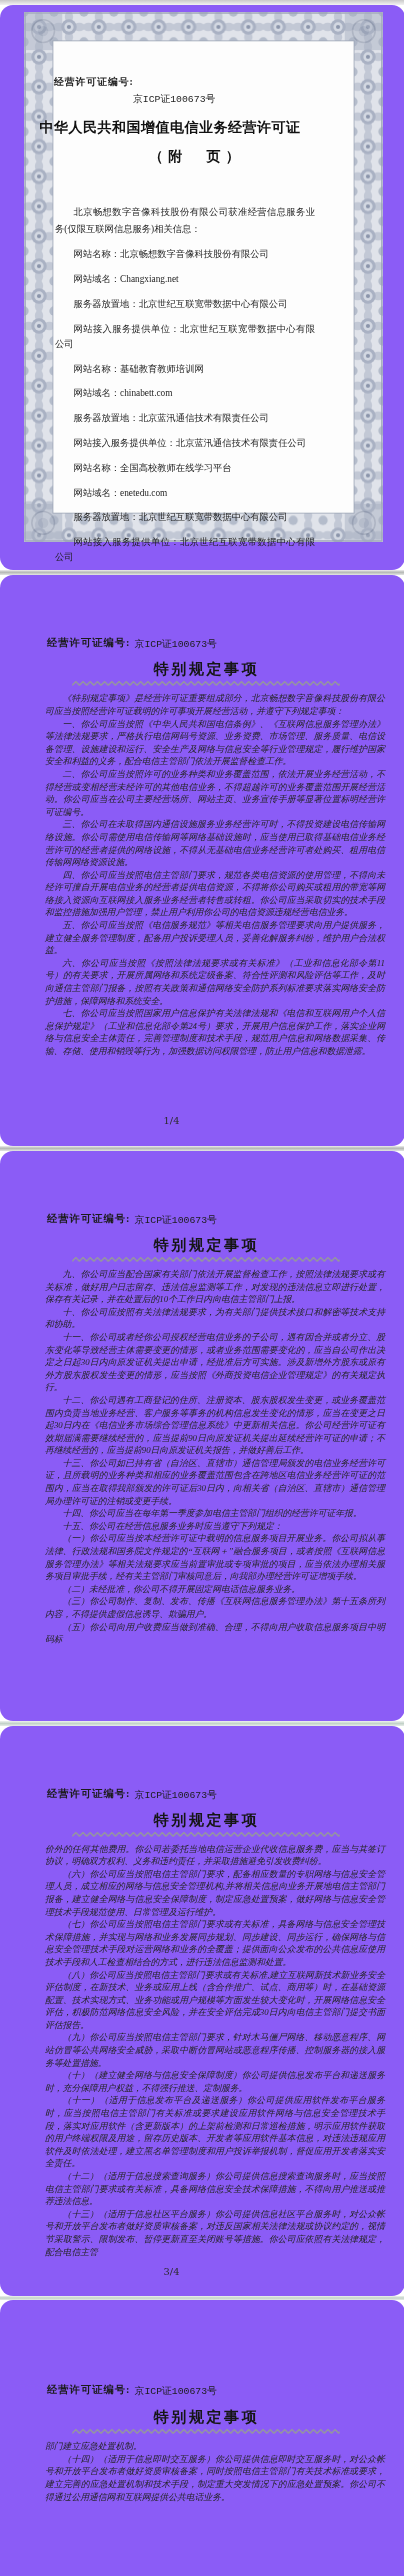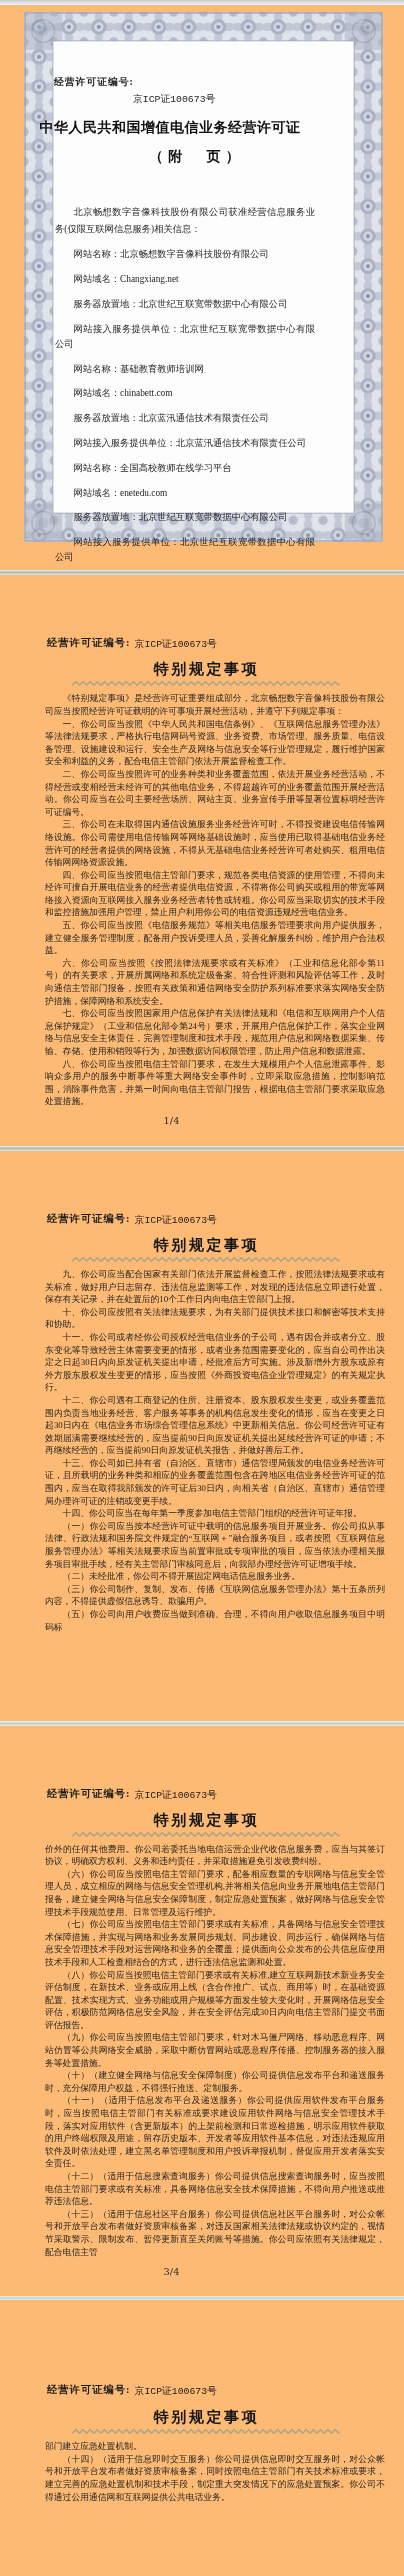--- a/index.html
+++ b/index.html
@@ -2,21 +2,21 @@
 <html style="font-size:8.2px"><head>
 <meta charset="utf-8">
 <title>增值电信业务经营许可证</title>
 <style>
   html,body{margin:0;padding:0;background:#ffffff;}
   body{width:405px;font-family:"Liberation Serif","DejaVu Serif",serif;color:#262626;}
   .edge-top{height:5.2px;background:linear-gradient(to bottom,#c9c9c9,#f3f3f3);}
   .sep{height:5.2px;background:linear-gradient(to bottom,#efefef 0%,#b4b7b4 45%,#e3e6e3 100%);}
   .sep.s9{height:4.6px;}
   .sep.green{background:linear-gradient(to bottom,#eef2ef 0%,#c3d2c9 50%,#e6ece8 100%);}
-  .page{position:relative;width:405px;background:#fdba74;overflow:hidden;}
+  .page{position:relative;width:405px;background:#8b5cf6;overflow:hidden;border-radius:13px;}
   .page1{height:565px;}
   .special{height:571px;}
   .special.p3,.special.p4{height:570px;}
   .special.p5{height:574px;}
 
   
   .cert-border{position:absolute;left:24px;top:6.7px;}
   .cert-label{position:absolute;left:54px;top:71px;font-size:9.8px;font-weight:bold;letter-spacing:1px;color:#1e1e1e;}
   .cert-number{position:absolute;left:133px;top:88px;font-size:9.8px;font-family:"Liberation Mono","DejaVu Sans Mono",monospace;color:#1e1e1e;}
   .cert-title{position:absolute;left:0;top:114px;width:340px;text-align:center;font-size:14px;font-weight:bold;letter-spacing:0.5px;color:#111;}
@@ -29,21 +29,21 @@
   .sp-header{position:absolute;left:47px;top:61px;white-space:nowrap;}
   .sp-label{font-size:10.3px;font-weight:bold;letter-spacing:1px;color:#1c1c1c;}
   .sp-number{font-size:9.8px;margin-left:4.1px;position:relative;top:1px;font-family:"Liberation Mono","DejaVu Sans Mono",monospace;color:#1c1c1c;}
   .sp-title{position:absolute;left:0;top:81px;margin:4px;width:405px;text-align:center;font-size:15px;font-weight:bold;letter-spacing:2.6px;color:#161616;}
   .zigzag{position:absolute;left:72px;top:105px;}
   .sp-body{position:absolute;left:45px;top:117px;width:340px;}
   .p5 .sp-header{top:83px;}
   .p5 .sp-title{top:104px;}
   .p5 .zigzag{top:128px;}
   .p5 .sp-body{top:140px;}
-  .para{margin:0;font-size:8.8px;line-height:12.6px;text-indent:2em;text-align:justify;color:#242424;}
+  .para{margin:0;font-size:8.8px;line-height:12.6px;text-indent:2em;text-align:justify;color:#242424;font-style:italic;}
   .para.cont{text-indent:0;}
   .page-num{position:absolute;left:0;top:540px;width:343px;text-align:center;font-size:9.8px;color:#2a2a2a;font-family:"DejaVu Serif","Liberation Serif",serif;}
 </style>
 </head>
 <body>
 
 <svg width="0" height="0" style="position:absolute" aria-hidden="true">
   <defs>
     <pattern id="ornpat" width="58" height="58" patternUnits="userSpaceOnUse">
       <rect width="58" height="58" fill="#e0e3ea"></rect>
@@ -132,21 +132,20 @@
     </svg>
   <div class="sp-body">
       <p class="para">《特别规定事项》是经营许可证重要组成部分，北京畅想数字音像科技股份有限公司应当按照经营许可证载明的许可事项开展经营活动，并遵守下列规定事项：</p>
       <p class="para">一、你公司应当按照《中华人民共和国电信条例》、《互联网信息服务管理办法》等法律法规要求，严格执行电信网码号资源、业务资费、市场管理、服务质量、电信设备管理、设施建设和运行、安全生产及网络与信息安全等行业管理规定，履行维护国家安全和利益的义务，配合电信主管部门依法开展监督检查工作。</p>
       <p class="para">二、你公司应当按照许可的业务种类和业务覆盖范围，依法开展业务经营活动，不得经营或变相经营未经许可的其他电信业务，不得超越许可的业务覆盖范围开展经营活动。你公司应当在公司主要经营场所、网站主页、业务宣传手册等显著位置标明经营许可证编号。</p>
       <p class="para">三、你公司在未取得国内通信设施服务业务经营许可时，不得投资建设电信传输网络设施。你公司需使用电信传输网等网络基础设施时，应当使用已取得基础电信业务经营许可的经营者提供的网络设施，不得从无基础电信业务经营许可者处购买、租用电信传输网网络资源设施。</p>
       <p class="para">四、你公司应当按照电信主管部门要求，规范各类电信资源的使用管理，不得向未经许可擅自开展电信业务的经营者提供电信资源，不得将你公司购买或租用的带宽等网络接入资源向互联网接入服务业务经营者转售或转租。你公司应当采取切实的技术手段和监控措施加强用户管理，禁止用户利用你公司的电信资源违规经营电信业务。</p>
       <p class="para">五、你公司应当按照《电信服务规范》等相关电信服务管理要求向用户提供服务，建立健全服务管理制度，配备用户投诉受理人员，妥善化解服务纠纷，维护用户合法权益。</p>
       <p class="para">六、你公司应当按照《按照法律法规要求或有关标准》（工业和信息化部令第11号）的有关要求，开展所属网络和系统定级备案、符合性评测和风险评估等工作，及时向通信主管部门报备，按照有关政策和通信网络安全防护系列标准要求落实网络安全防护措施，保障网络和系统安全。</p>
       <p class="para">七、你公司应当按照国家用户信息保护有关法律法规和《电信和互联网用户个人信息保护规定》（工业和信息化部令第24号）要求，开展用户信息保护工作，落实企业网络与信息安全主体责任，完善管理制度和技术手段，规范用户信息和网络数据采集、传输、存储、使用和销毁等行为，加强数据访问权限管理，防止用户信息和数据泄露。</p>
-      <p class="para">八、你公司应当按照电信主管部门要求，在发生大规模用户个人信息泄露事件、影响众多用户的服务中断事件等重大网络安全事件时，立即采取应急措施，控制影响范围，消除事件危害，并第一时间向电信主管部门报告，根据电信主管部门要求采取应急处置措施。</p>
     </div>
   <div class="page-num">1/4</div>
 </section>
 
 <div class="sep s9"></div>
 
 <section class="page special p3">
   <div class="sp-header">
     <span class="sp-label">经营许可证编号:</span><span class="sp-number">京ICP证100673号</span>
   </div>
@@ -154,20 +153,21 @@
   <svg class="zigzag" width="268" height="6.7" viewBox="0 0 520 13">
       <rect width="520" height="13" fill="url(#zigzagpat)"></rect>
     </svg>
   <div class="sp-body">
       <p class="para">九、你公司应当配合国家有关部门依法开展监督检查工作，按照法律法规要求或有关标准，做好用户日志留存、违法信息监测等工作，对发现的违法信息立即进行处置，保存有关记录，并在处置后的10个工作日内向电信主管部门上报。</p>
       <p class="para">十、你公司应按照有关法律法规要求，为有关部门提供技术接口和解密等技术支持和协助。</p>
       <p class="para">十一、你公司或者经你公司授权经营电信业务的子公司，遇有因合并或者分立、股东变化等导致经营主体需要变更的情形，或者业务范围需要变化的，应当自公司作出决定之日起30日内向原发证机关提出申请，经批准后方可实施。涉及新增外方股东或原有外方股东股权发生变更的情形，应当按照《外商投资电信企业管理规定》的有关规定执行。</p>
       <p class="para">十二、你公司遇有工商登记的住所、注册资本、股东股权发生变更，或业务覆盖范围内负责当地业务经营、客户服务等事务的机构信息发生变化的情形，应当在变更之日起30日内在《电信业务市场综合管理信息系统》中更新相关信息。你公司经营许可证有效期届满需要继续经营的，应当提前90日向原发证机关提出延续经营许可证的申请；不再继续经营的，应当提前90日向原发证机关报告，并做好善后工作。</p>
       <p class="para">十三、你公司如已持有省（自治区、直辖市）通信管理局颁发的电信业务经营许可证，且所载明的业务种类和相应的业务覆盖范围包含在跨地区电信业务经营许可证的范围内，应当在取得我部颁发的许可证后30日内，向相关省（自治区、直辖市）通信管理局办理许可证的注销或变更手续。</p>
       <p class="para">十四、你公司应当在每年第一季度参加电信主管部门组织的经营许可证年报。</p>
+      <p class="para">十五、你公司在经营信息服务业务时应当遵守下列规定：</p>
       <p class="para">（一）你公司应当按本经营许可证中载明的信息服务项目开展业务。你公司拟从事法律、行政法规和国务院文件规定的“互联网＋”融合服务项目，或者按照《互联网信息服务管理办法》等相关法规要求应当前置审批或专项审批的项目，应当依法办理相关服务项目审批手续，经有关主管部门审核同意后，向我部办理经营许可证增项手续。</p>
       <p class="para">（二）未经批准，你公司不得开展固定网电话信息服务业务。</p>
       <p class="para">（三）你公司制作、复制、发布、传播《互联网信息服务管理办法》第十五条所列内容，不得提供虚假信息诱导、欺骗用户。</p>
       <p class="para">（五）你公司向用户收费应当做到准确、合理，不得向用户收取信息服务项目中明码标</p>
     </div>
 </section>
 
 <div class="sep s9 green"></div>
 
 <section class="page special p4">

